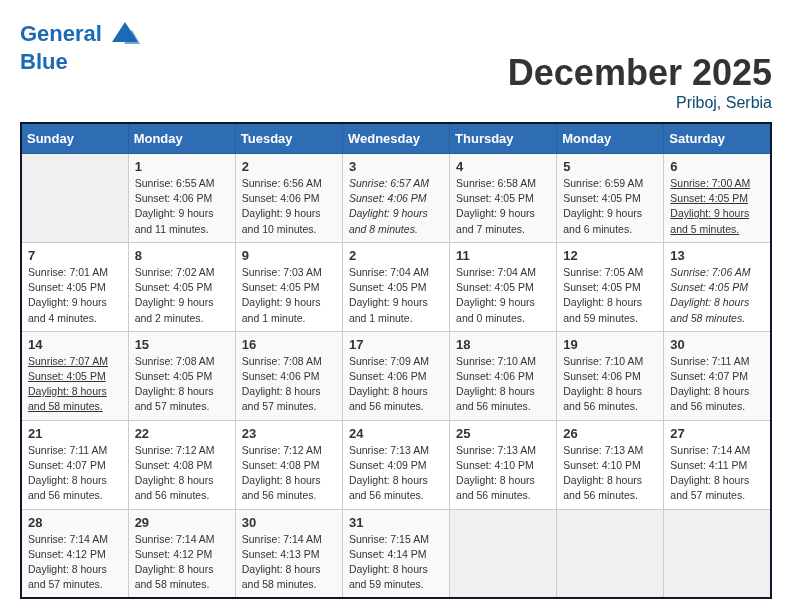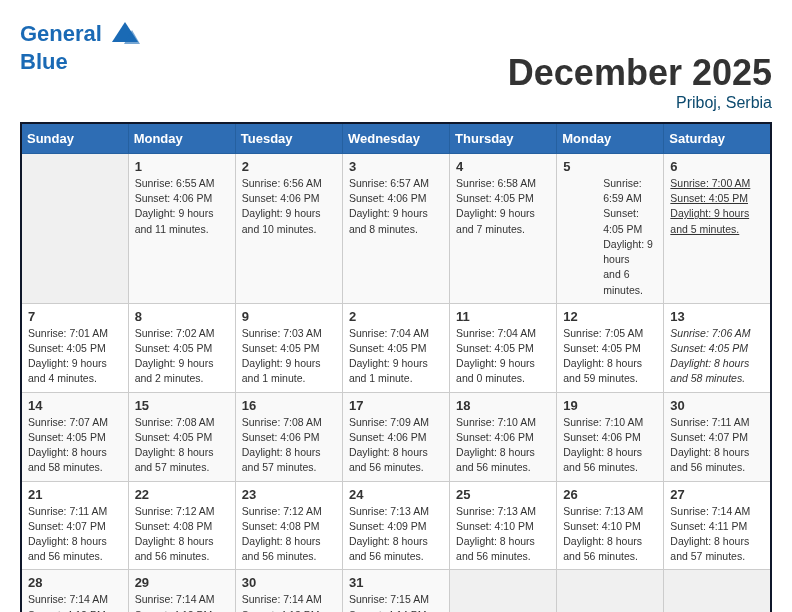--- a/index.html
+++ b/index.html
@@ -138,35 +138,35 @@
         </td>
         <td>
           <span class="day-number">2</span>
           <div class="day-info" style="white-space: pre-wrap;">Sunrise: 6:56 AM
 Sunset: 4:06 PM
 Daylight: 9 hours
 and 10 minutes.</div>
         </td>
         <td>
           <span class="day-number">3</span>
-          <div class="day-info" style="white-space: pre-wrap;">Sunrise: 6:57 AM
+          <div class="day-info" style="white-space: pre-wrap; font-style: italic;">Sunrise: 6:57 AM
 Sunset: 4:06 PM
 Daylight: 9 hours
 and 8 minutes.</div>
         </td>
         <td>
           <span class="day-number">4</span>
           <div class="day-info" style="white-space: pre-wrap;">Sunrise: 6:58 AM
 Sunset: 4:05 PM
 Daylight: 9 hours
 and 7 minutes.</div>
         </td>
         <td>
           <span class="day-number">5</span>
-          <div class="day-info" style="white-space: pre-wrap; margin-left: 40px;">Sunrise: 6:59 AM
+          <div class="day-info" style="white-space: pre-wrap;">Sunrise: 6:59 AM
 Sunset: 4:05 PM
 Daylight: 9 hours
 and 6 minutes.</div>
         </td>
         <td>
           <span class="day-number">6</span>
           <div class="day-info" style="white-space: pre-wrap; text-decoration: underline;">Sunrise: 7:00 AM
 Sunset: 4:05 PM
 Daylight: 9 hours
 and 5 minutes.</div>
@@ -219,21 +219,21 @@
           <span class="day-number">13</span>
           <div class="day-info" style="white-space: pre-wrap; font-style: italic;">Sunrise: 7:06 AM
 Sunset: 4:05 PM
 Daylight: 8 hours
 and 58 minutes.</div>
         </td>
       </tr>
       <tr>
         <td>
           <span class="day-number">14</span>
-          <div class="day-info" style="white-space: pre-wrap;">Sunrise: 7:07 AM
+          <div class="day-info" style="white-space: pre-wrap; text-decoration: underline;">Sunrise: 7:07 AM
 Sunset: 4:05 PM
 Daylight: 8 hours
 and 58 minutes.</div>
         </td>
         <td>
           <span class="day-number">15</span>
           <div class="day-info" style="white-space: pre-wrap;">Sunrise: 7:08 AM
 Sunset: 4:05 PM
 Daylight: 8 hours
 and 57 minutes.</div>

